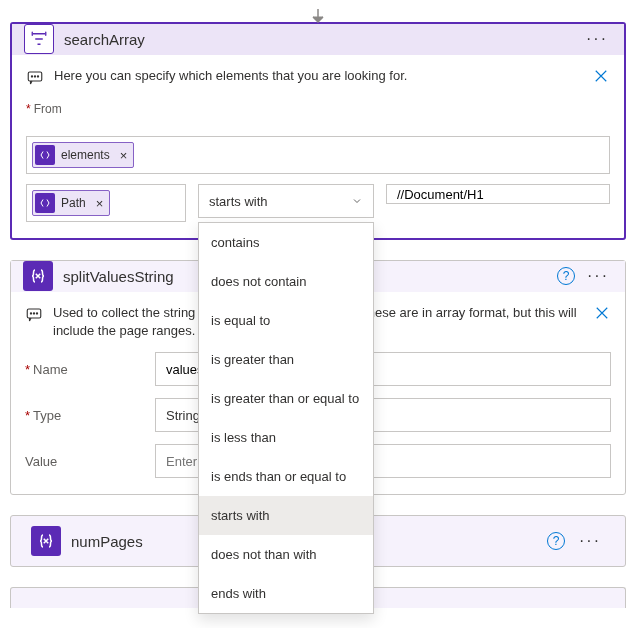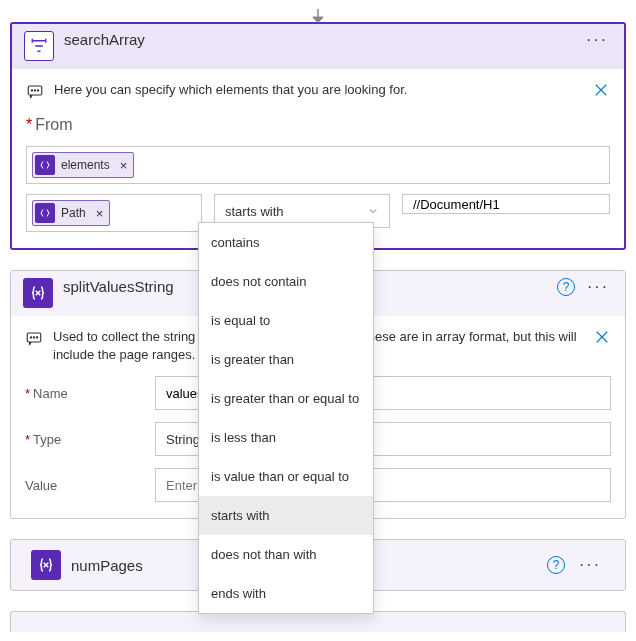--- a/index.html
+++ b/index.html
@@ -15,21 +15,21 @@
   }
   *{box-sizing:border-box;font-family:"Segoe UI",Arial,sans-serif}
   body{margin:0;background:#fff;width:636px;color:var(--gray-dark);font-size:13px;padding-bottom:20px}
   .canvas{padding:8px 10px 0 10px;position:relative}
 
   .arrow-down{display:flex;justify-content:center;margin:0 0 -4px 0}
   .arrow-down svg{width:20px;height:18px;stroke:#8a8886;fill:#8a8886}
 
   .card{border:1px solid var(--gray-border);border-radius:3px;margin-bottom:20px;overflow:visible;background:#fff}
   .card.active{border:2px solid var(--purple-dark)}
-  .card-header{display:flex;align-items:flex-start;padding:7px 12px;background:var(--purple-very-light);border-bottom:1px solid transparent}
+  .card-header{display:flex;align-items:center;padding:0 12px;background:var(--purple-very-light);border-bottom:1px solid transparent}
   .card.active .card-header{background:var(--purple-light)}
   .card-header .title{flex:1;font-size:15px;color:var(--gray-dark);margin-left:10px}
   .card-header .actions{display:flex;align-items:center;gap:8px}
   .ellipsis{letter-spacing:2px;font-size:16px;color:var(--gray-dark);cursor:pointer;padding:0 4px}
   .help{width:18px;height:18px;border:1.3px solid var(--blue);color:var(--blue);border-radius:50%;display:flex;align-items:center;justify-content:center;font-size:12px;cursor:pointer}
 
   .icon-box{width:30px;height:30px;border-radius:3px;display:flex;align-items:center;justify-content:center;flex-shrink:0}
   .icon-box.outline{border:1.5px solid var(--purple-dark);background:#fff}
   .icon-box.fill{background:var(--purple-dark)}
   .icon-box svg{width:18px;height:18px}
@@ -38,30 +38,30 @@
 
   .card-body{padding:12px 14px 16px 14px}
   .info-row{display:flex;align-items:flex-start;gap:10px;margin-bottom:12px}
   .info-row .speech{flex-shrink:0;margin-top:2px}
   .speech svg{width:18px;height:18px;stroke:var(--gray-dark);fill:none}
   .info-text{flex:1;color:var(--gray-dark);font-size:13px;line-height:1.4}
   .close-x{flex-shrink:0;cursor:pointer}
   .close-x svg{width:18px;height:18px;stroke:var(--blue);stroke-width:1.5}
 
   .req{color:var(--red);margin-right:3px}
-  .field-label{font-size:16px;color:var(--gray-text);margin-bottom:12px}
+  .field-label{font-size:12px;color:var(--gray-text);margin-bottom:20px}
 
   .token-input{border:1px solid var(--gray-border);padding:5px;display:flex;align-items:center;min-height:34px}
   .token{display:inline-flex;align-items:center;background:var(--purple-light);border:1px solid var(--purple);border-radius:2px;padding:2px 6px 2px 2px;font-size:12px;gap:6px}
   .token .chip-icon{width:20px;height:20px;background:var(--purple-dark);border-radius:2px;display:flex;align-items:center;justify-content:center;flex-shrink:0}
   .token .chip-icon svg{width:12px;height:12px;stroke:#fff;fill:none}
   .token .x{cursor:pointer;font-size:13px;margin-left:4px;color:var(--gray-dark)}
 
   .filter-row{display:flex;gap:12px;margin-top:10px;align-items:stretch}
-  .filter-row .token-input{width:176px}
+  .filter-row .token-input{width:160px}
   .select-box{flex:0 0 176px;border:1px solid var(--gray-border);height:34px;display:flex;align-items:center;padding:0 10px;justify-content:space-between;cursor:pointer;background:#fff;position:relative}
   .chev{width:12px;height:12px}
   .chev svg{width:12px;height:12px;stroke:var(--gray-dark);fill:none;stroke-width:1.5}
   .text-input{flex:1;border:1px solid var(--gray-border);height:20px;padding:0 10px;font-size:13px;outline:none}
 
   .link{color:var(--blue);font-size:13px;cursor:pointer;margin-top:12px;display:inline-block}
 
   .form-row{display:flex;align-items:center;margin-bottom:12px}
   .form-row .lab{width:130px;font-size:13px;color:var(--gray-text)}
   .form-row .ctrl{flex:1}
@@ -231,19 +231,19 @@
     
   </div>
 
   <div class="dropdown" id="opDropdown" style="left: 198px; top: 222px; width: 176px;">
       <div class="opt">contains</div>
       <div class="opt">does not contain</div>
       <div class="opt">is equal to</div>
       <div class="opt">is greater than</div>
       <div class="opt">is greater than or equal to</div>
       <div class="opt">is less than</div>
-      <div class="opt">is value than or equal to</div>
+      <div class="opt">is ends than or equal to</div>
       <div class="opt selected">starts with</div>
       <div class="opt">does not than with</div>
       <div class="opt">ends with</div>
     </div>
 
 </div>
 
 </body></html>

